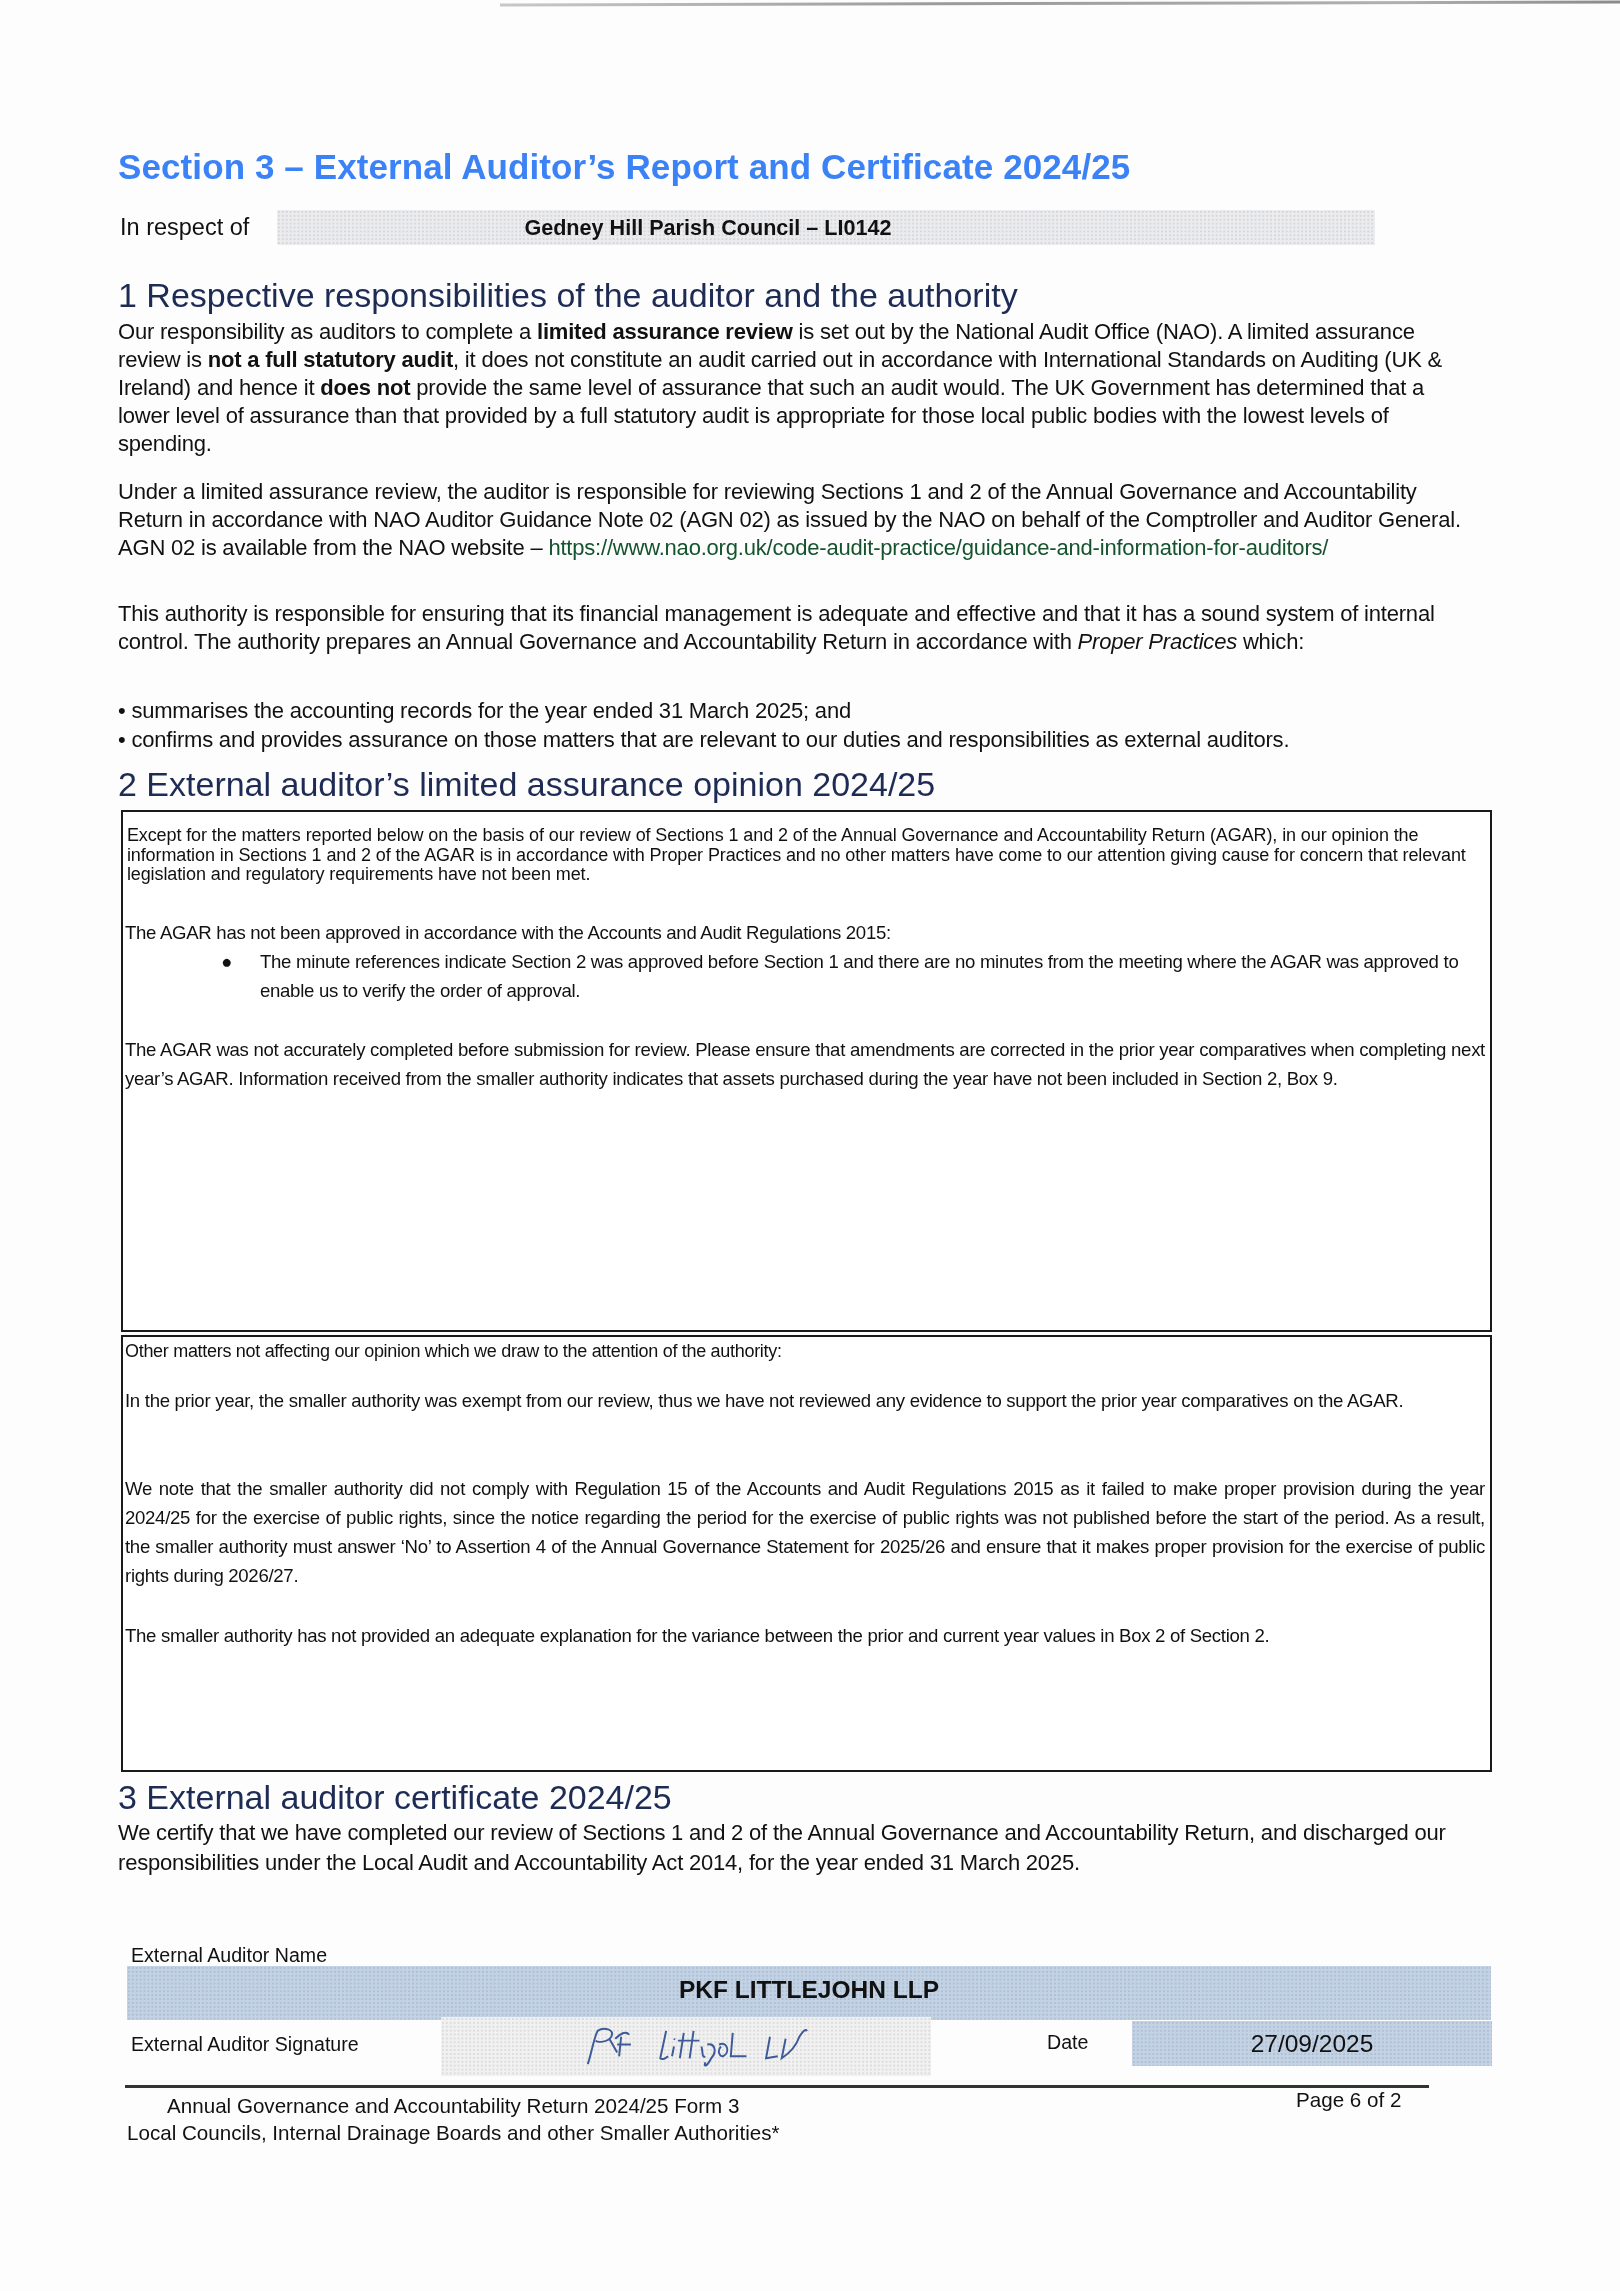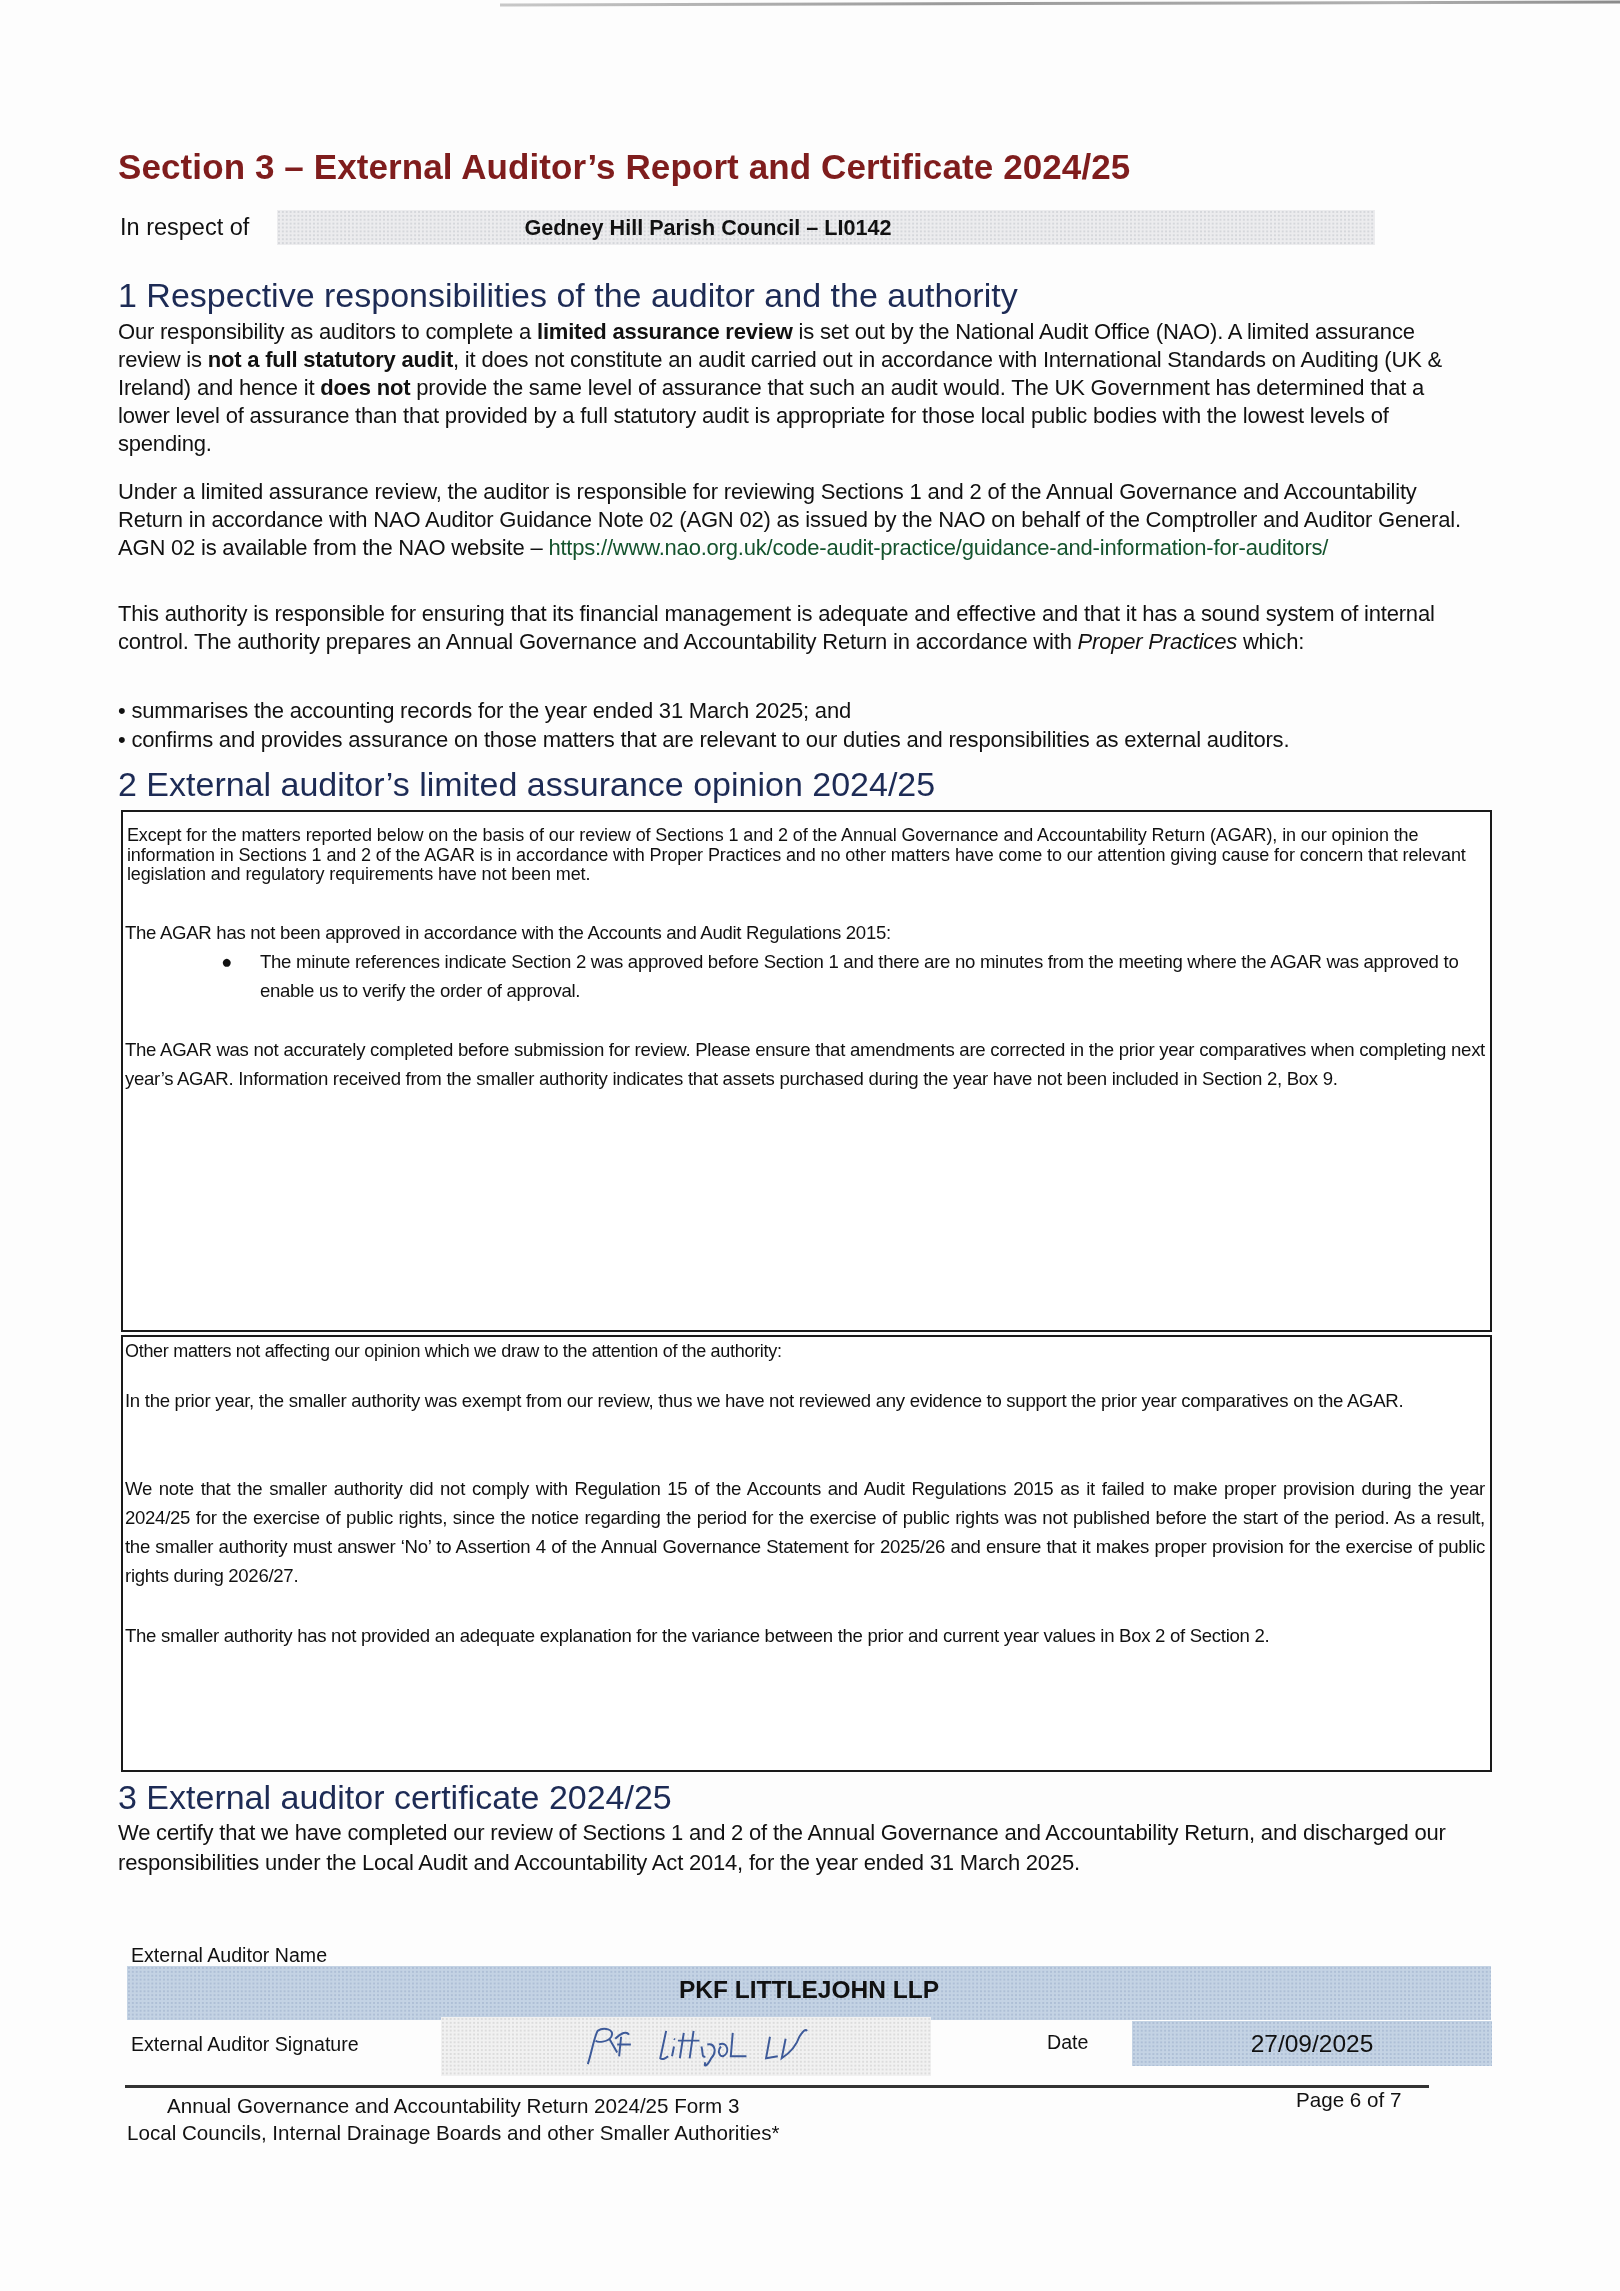--- a/index.html
+++ b/index.html
@@ -8,21 +8,21 @@
     font-family: "Liberation Sans", sans-serif; color: #111; overflow: hidden;
   }
   .scan-edge {
     position: absolute; left: 500px; top: 2px; width: 1120px; height: 2.9px;
     background: linear-gradient(90deg, #c8c8c8, #9a9a9a 40%, #b0b0b0 80%, #8a8a8a);
     transform: rotate(-0.15deg);
   }
   .page { position: absolute; left: 0; top: 0; width: 1620px; height: 2292px; }
   .title {
     position: absolute; left: 118px; top: 147px; font-size: 35px; font-weight: bold;
-    color: #7f1d1d; letter-spacing: 0.1px; margin: 0;
+    color: #3b82f6; letter-spacing: 0.1px; margin: 0;
   }
   .respect-row { position: absolute; left: 120px; top: 210px; height: 35px; width: 1264px; }
   .respect-label { position: absolute; left: 0; top: 3.9px; font-size: 23.5px; }
   .respect-field {
     position: absolute; left: 157px; top: 0; width: 1098px; height: 35px;
     background: #ececee;
     background-image: radial-gradient(#d5d7db 1px, transparent 1px);
     background-size: 3.9px 3.9px;
     text-align: center; line-height: 35px; font-size: 21.6px; font-weight: bold;
   }
@@ -134,15 +134,15 @@
   </div>
 
   <span class="cert-label" style="top:2031px; left:1047px;">Date</span>
   <div class="field-blue date-field">27/09/2025</div>
 
   <div class="footer-line"></div>
   <div class="footer-l">
     <div>Annual Governance and Accountability Return 2024/25 Form 3</div>
     <div>Local Councils, Internal Drainage Boards and other Smaller Authorities*</div>
   </div>
-  <div class="footer-r">Page 6 of 7</div>
+  <div class="footer-r">Page 6 of 2</div>
 </div>
 
 
 </body></html>

